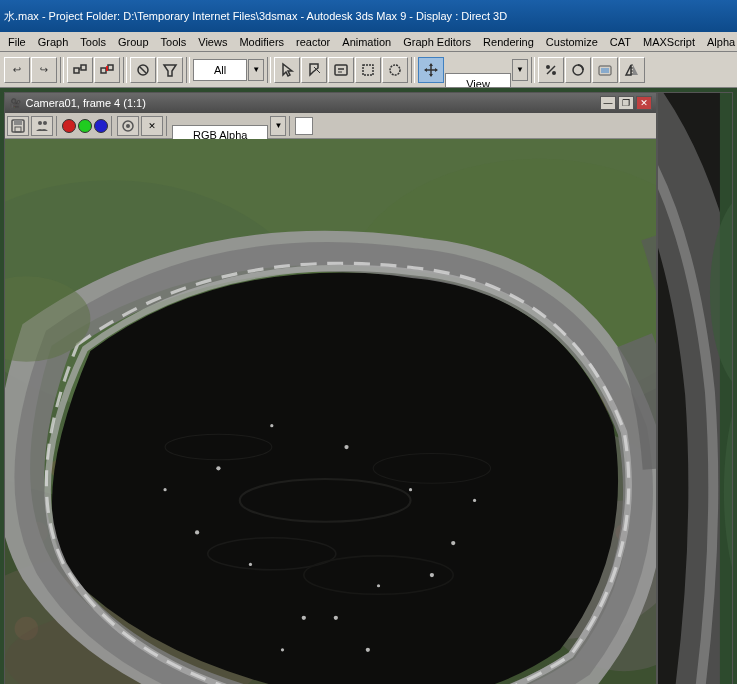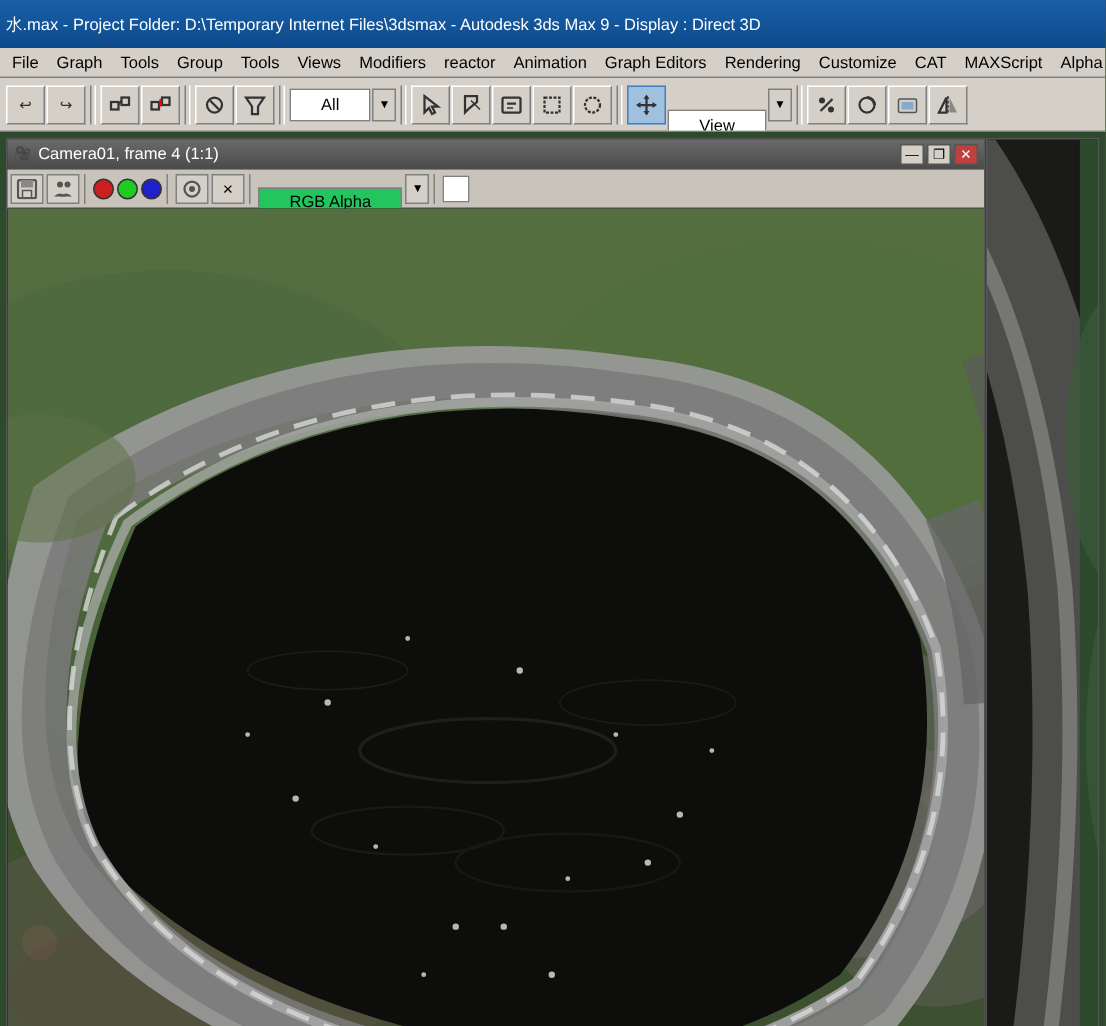--- a/index.html
+++ b/index.html
@@ -182,21 +182,21 @@
       margin: 0 1px;
     }
     .cam-color-btn {
       width: 14px;
       height: 14px;
       border: 1px solid #333;
       cursor: pointer;
     }
     .cam-dropdown {
       height: 20px;
-      background: #22c55e;
+      background: #ffffff;
       border: 1px solid #808080;
       font-size: 11px;
       padding: 0 20px;
       min-width: 80px;
       display: flex;
       align-items: center;
       margin-top: 19px;
     }
     .cam-dropdown-arrow {
       width: 16px;

